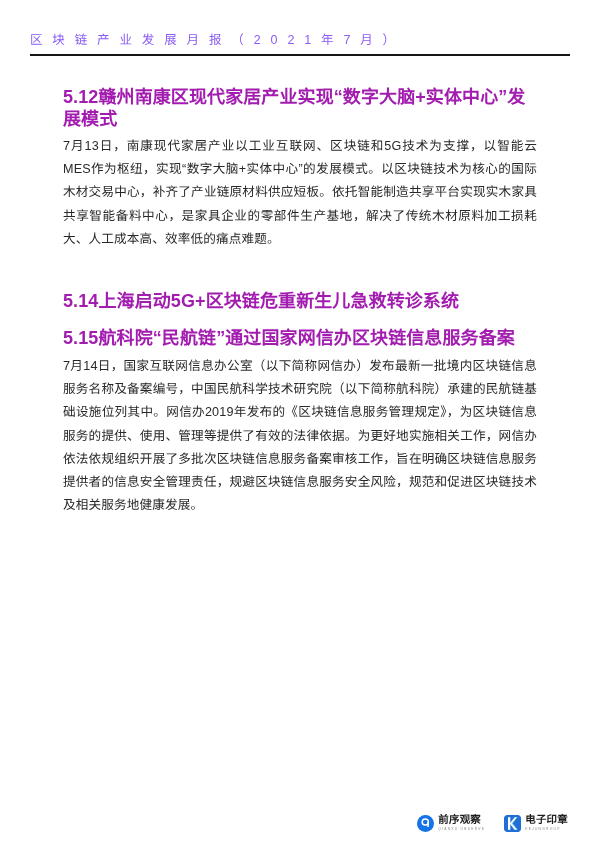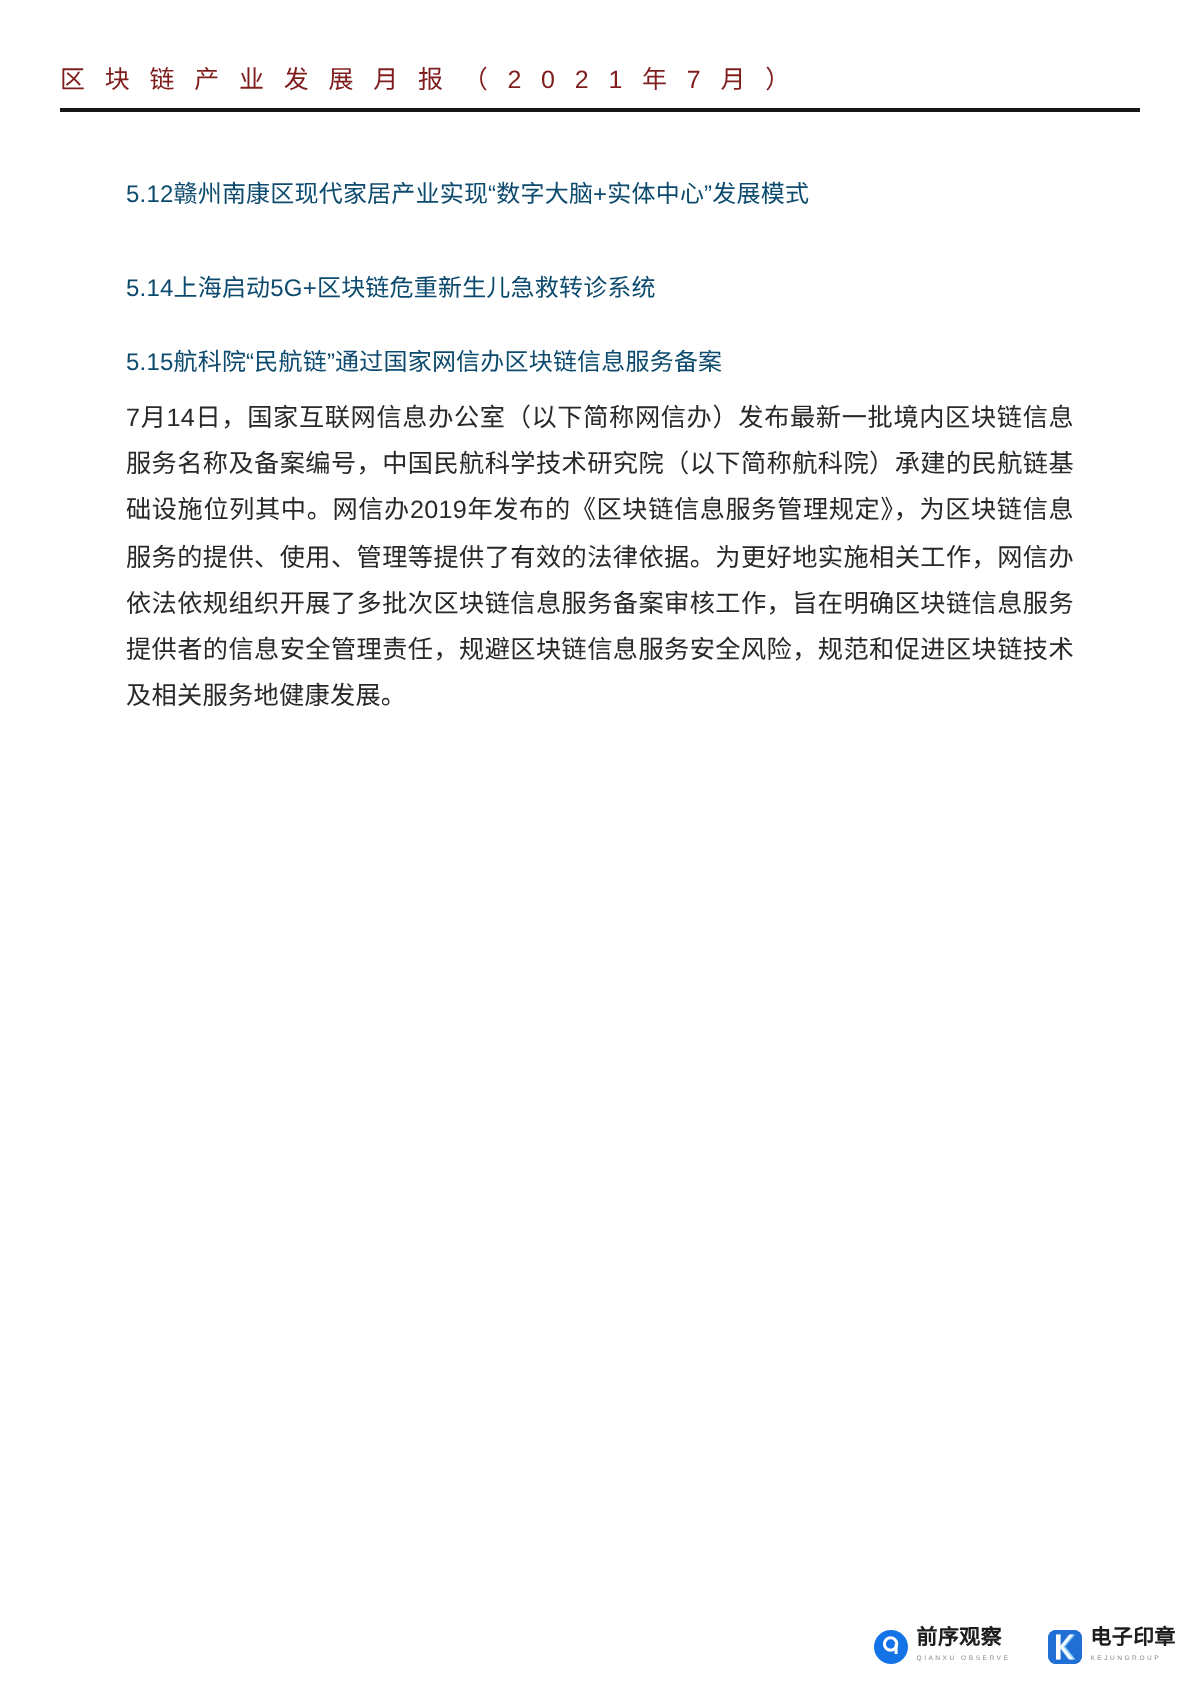--- a/index.html
+++ b/index.html
@@ -25,21 +25,21 @@
   
   .doc-header {
     position: absolute;
     left: 30px;
     top: 30px;
     width: 540px;
   }
   .doc-header-title {
     font-size: 12.5px;
     letter-spacing: 3.2px;
-    color: #7f1d1d;
+    color: #8b5cf6;
     line-height: 20px;
     white-space: nowrap;
     font-weight: 400;
   }
   .doc-header-rule {
     margin-top: 4px;
     width: 540px;
     height: 2px;
     background: #161616;
   }
@@ -48,23 +48,23 @@
   .content {
     position: absolute;
     left: 63px;
     top: 86px;
     width: 474px;
   }
   .section {
     margin-bottom: 0;
   }
   .section-heading {
-    color: #0c4a6e;
-    font-weight: normal;
-    font-size: 12px;
+    color: #a21caf;
+    font-weight: bold;
+    font-size: 18px;
     line-height: 22px;
     margin: 0 0 6px 0;
     letter-spacing: 0.1px;
   }
   .section-body {
     font-size: 12.6px;
     line-height: 23.2px;
     color: #282828;
     margin: 0 0 19px 0;
     text-align: justify;
@@ -79,21 +79,21 @@
   
   .footer {
     position: absolute;
     left: 0;
     top: 808px;
     width: 600px;
     height: 41px;
   }
   .logo-row {
     position: absolute;
-    right: 12px;
+    right: 32px;
     top: 6px;
     display: flex;
     align-items: flex-start;
     gap: 19px;
   }
   .logo {
     display: flex;
     align-items: center;
     gap: 4px;
   }
@@ -151,20 +151,21 @@
 
   <div class="doc-header">
     <div class="doc-header-title">区 块 链 产 业 发 展 月 报 （ 2 0 2 1 年 7 月 ）</div>
     <div class="doc-header-rule"></div>
   </div>
 
   <div class="content">
 
     <div class="section sec-5-12">
       <h2 class="section-heading">5.12赣州南康区现代家居产业实现“数字大脑+实体中心”发展模式</h2>
+      <p class="section-body">7月13日，南康现代家居产业以工业互联网、区块链和5G技术为支撑，以智能云MES作为枢纽，实现“数字大脑+实体中心”的发展模式。以区块链技术为核心的国际木材交易中心，补齐了产业链原材料供应短板。依托智能制造共享平台实现实木家具共享智能备料中心，是家具企业的零部件生产基地，解决了传统木材原料加工损耗大、人工成本高、效率低的痛点难题。</p>
     </div>
 
     <div class="section sec-5-13">
     </div>
 
     <div class="section sec-5-14">
       <h2 class="section-heading">5.14上海启动5G+区块链危重新生儿急救转诊系统</h2>
     </div>
 
     <div class="section sec-5-15">

